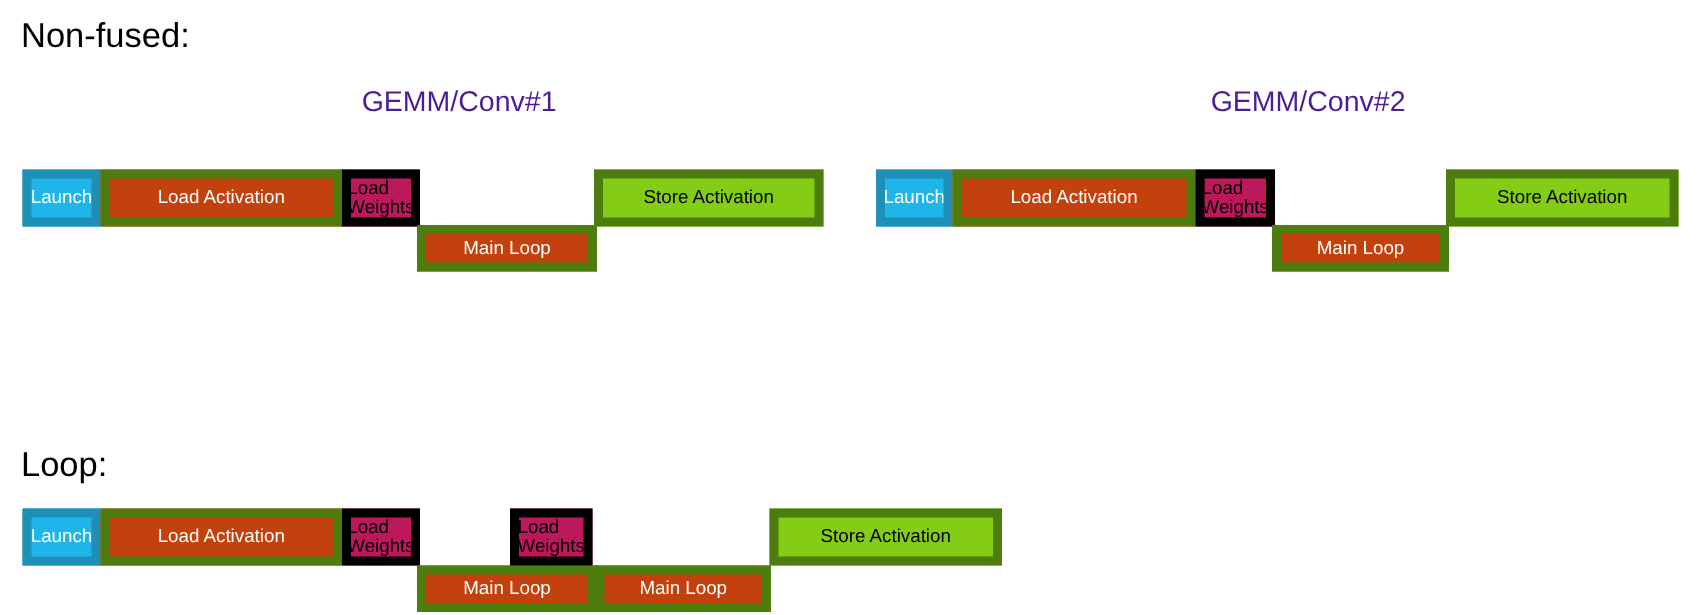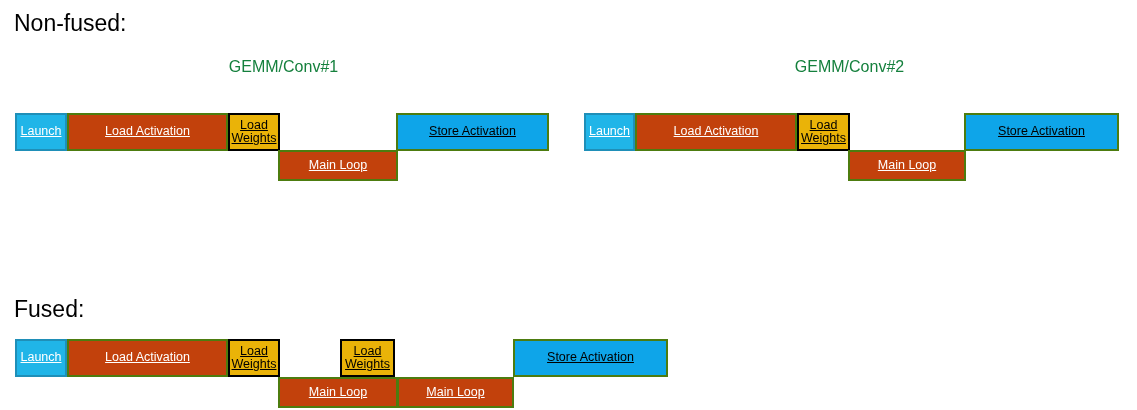--- a/index.html
+++ b/index.html
@@ -16,56 +16,54 @@
   }
   .section-label {
     position: absolute;
     font-size: 23px;
     color: #000000;
     white-space: nowrap;
     letter-spacing: 0px;
   }
   .group-title {
     position: absolute;
-    font-size: 16px;
-    color: #15803d;
+    font-size: 19px;
+    color: #4c1d95;
     white-space: nowrap;
-    text-align: center;
+    text-align: right;
   }
   .block {
     position: absolute;
     box-sizing: border-box;
-    border: 2px solid #4d7c0f;
+    border: 6px solid #4d7c0f;
     display: flex;
     align-items: center;
     justify-content: center;
-    text-align: center;
     font-size: 12.5px;
     line-height: 1.05;
     overflow: hidden;
     white-space: pre-line;
-    text-decoration: underline;
   }
   .block.launch {
     background: #20B5E8;
     color: #ffffff;
     border-color: #1f8fb8;
   }
   .block.purple {
     background: #c2410c;
     color: #ffffff;
   }
   .block.yellow {
-    background: #eab308;
+    background: #be185d;
     color: #000000;
     border-color: #000000;
     font-size: 12.5px;
   }
   .block.orange {
-    background: #0ea5e9;
+    background: #84cc16;
     color: #000000;
   }
 </style>
 </head>
 <body>
 
 <div id="root">
     <div class="section-label" style="left: 14px; top: 10px;">Non-fused:</div>
     <div class="group-title" style="left: 196px; top: 58px; width: 175px;">GEMM/Conv#1</div>
     <div class="group-title" style="left: 762px; top: 58px; width: 175px;">GEMM/Conv#2</div>
@@ -74,21 +72,21 @@
     <div class="block yellow" style="left: 228px; top: 113px; width: 52px; height: 38px;">Load
 Weights</div>
     <div class="block purple" style="left: 278px; top: 150px; width: 120px; height: 31px;">Main Loop</div>
     <div class="block orange" style="left: 396px; top: 113px; width: 153px; height: 38px;">Store Activation</div>
     <div class="block launch" style="left: 584px; top: 113px; width: 51px; height: 38px;">Launch</div>
     <div class="block purple" style="left: 635px; top: 113px; width: 162px; height: 38px;">Load Activation</div>
     <div class="block yellow" style="left: 797px; top: 113px; width: 53px; height: 38px;">Load
 Weights</div>
     <div class="block purple" style="left: 848px; top: 150px; width: 118px; height: 31px;">Main Loop</div>
     <div class="block orange" style="left: 964px; top: 113px; width: 155px; height: 38px;">Store Activation</div>
-    <div class="section-label" style="left: 14px; top: 296px;">Fused:</div>
+    <div class="section-label" style="left: 14px; top: 296px;">Loop:</div>
     <div class="block launch" style="left: 15px; top: 339px; width: 52px; height: 38px;">Launch</div>
     <div class="block purple" style="left: 67px; top: 339px; width: 161px; height: 38px;">Load Activation</div>
     <div class="block yellow" style="left: 228px; top: 339px; width: 52px; height: 38px;">Load
 Weights</div>
     <div class="block purple" style="left: 278px; top: 377px; width: 120px; height: 31px;">Main Loop</div>
     <div class="block yellow" style="left: 340px; top: 339px; width: 55px; height: 38px;">Load
 Weights</div>
     <div class="block purple" style="left: 397px; top: 377px; width: 117px; height: 31px;">Main Loop</div>
     <div class="block orange" style="left: 513px; top: 339px; width: 155px; height: 38px;">Store Activation</div>
   </div>

